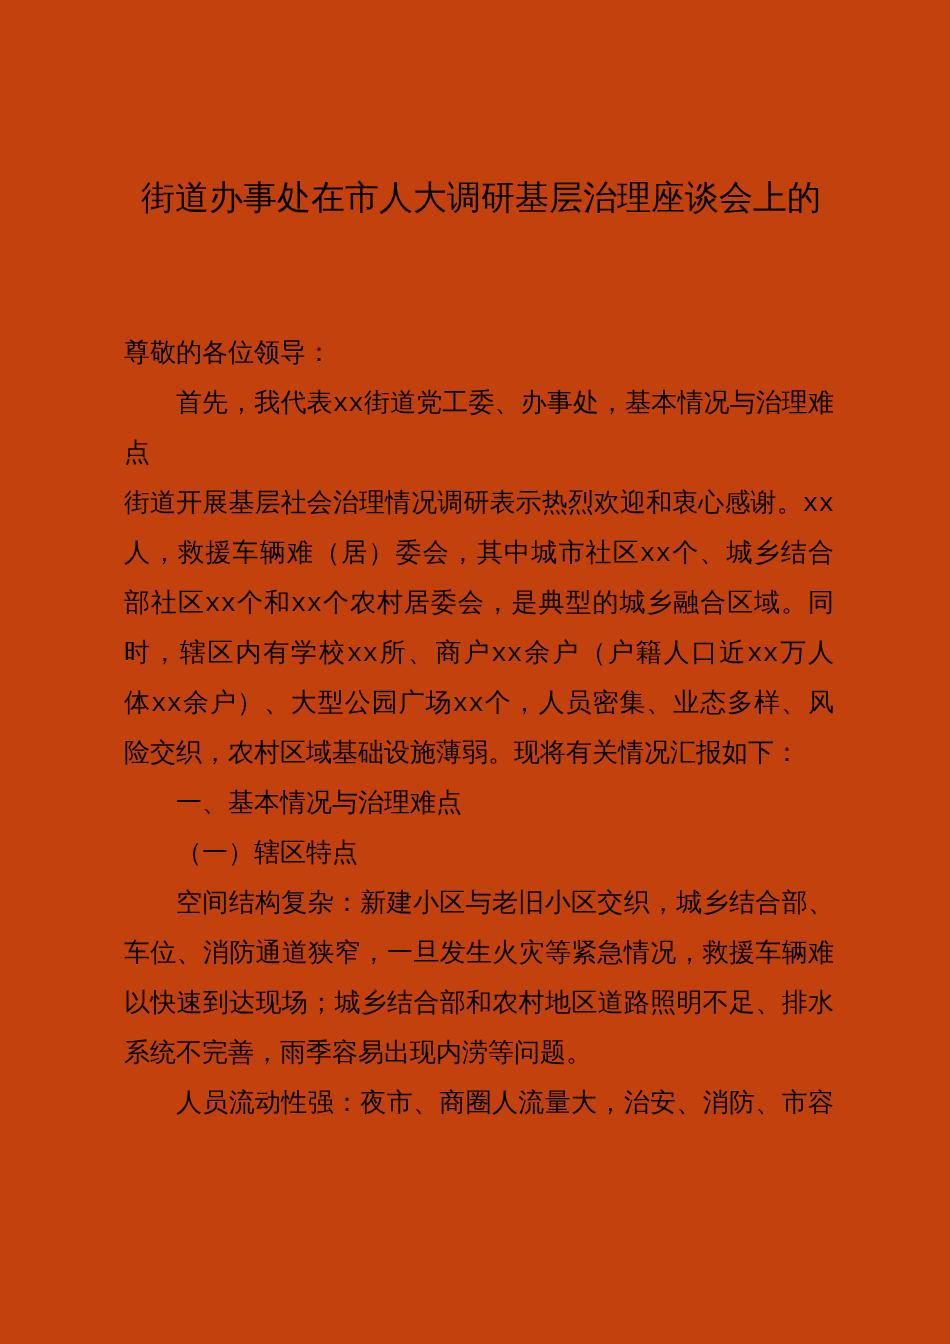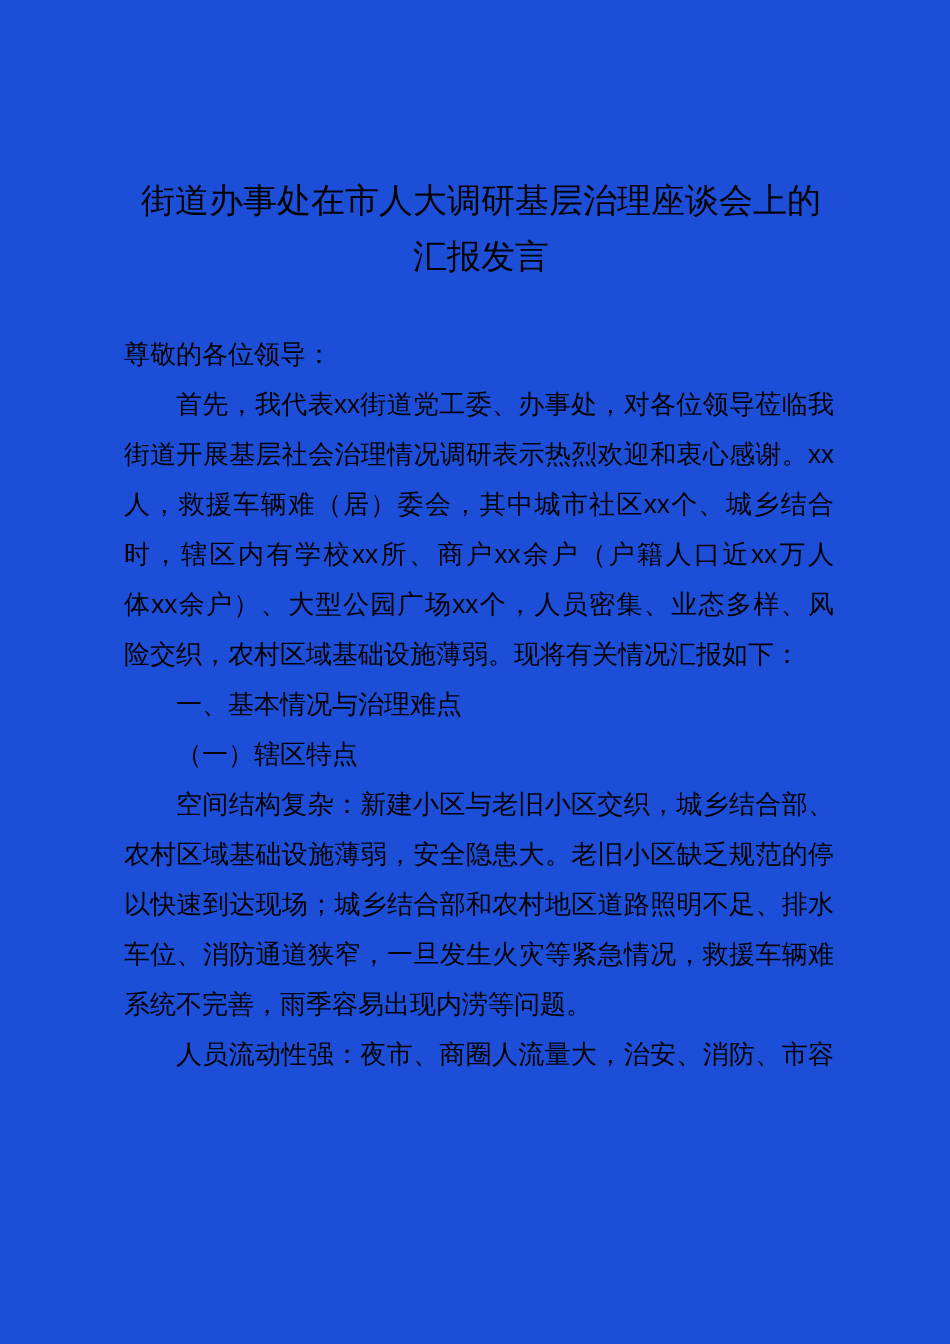--- a/index.html
+++ b/index.html
@@ -9,23 +9,23 @@
   body {
     width: 950px;
     height: 1344px;
     background: #ffffff;
     overflow: hidden;
   }
   .page {
     position: relative;
     width: 950px;
     height: 1344px;
-    background: #1d4ed8;
+    background: #c2410c;
     color: #000000;
-    font-family: Liberation Sans, sans-serif;
+    font-family: Liberation Mono, monospace;
   }
   .doc-title {
     position: absolute;
     top: 172px;
     left: 126px;
     width: 710px;
     margin: 0;
     text-align: center;
     font-size: 34px;
     line-height: 56px;
@@ -56,32 +56,31 @@
   .text-line.ind {
     text-indent: 2em;
   }
 </style>
 </head>
 <body>
 
 <div class="page">
   <h1 class="doc-title">
     <div>街道办事处在市人大调研基层治理座谈会上的</div>
-    <div>汇报发言</div>
   </h1>
   <div class="doc-body">
       <div class="text-line nj">尊敬的各位领导：</div>
-      <div class="text-line j ind">首先，我代表xx街道党工委、办事处，对各位领导莅临我</div>
+      <div class="text-line j ind">首先，我代表xx街道党工委、办事处，基本情况与治理难点</div>
       <div class="text-line j">街道开展基层社会治理情况调研表示热烈欢迎和衷心感谢。xx</div>
       <div class="text-line j">人，救援车辆难（居）委会，其中城市社区xx个、城乡结合</div>
+      <div class="text-line j">部社区xx个和xx个农村居委会，是典型的城乡融合区域。同</div>
       <div class="text-line j">时，辖区内有学校xx所、商户xx余户（户籍人口近xx万人</div>
       <div class="text-line j">体xx余户）、大型公园广场xx个，人员密集、业态多样、风</div>
       <div class="text-line nj">险交织，农村区域基础设施薄弱。现将有关情况汇报如下：</div>
       <div class="text-line nj ind">一、基本情况与治理难点</div>
       <div class="text-line nj ind">（一）辖区特点</div>
       <div class="text-line j ind">空间结构复杂：新建小区与老旧小区交织，城乡结合部、</div>
-      <div class="text-line j">农村区域基础设施薄弱，安全隐患大。老旧小区缺乏规范的停</div>
+      <div class="text-line j">车位、消防通道狭窄，一旦发生火灾等紧急情况，救援车辆难</div>
       <div class="text-line j">以快速到达现场；城乡结合部和农村地区道路照明不足、排水</div>
-      <div class="text-line j">车位、消防通道狭窄，一旦发生火灾等紧急情况，救援车辆难</div>
       <div class="text-line nj">系统不完善，雨季容易出现内涝等问题。</div>
       <div class="text-line j ind">人员流动性强：夜市、商圈人流量大，治安、消防、市容</div>
     </div>
 </div>
 
 </body></html>

